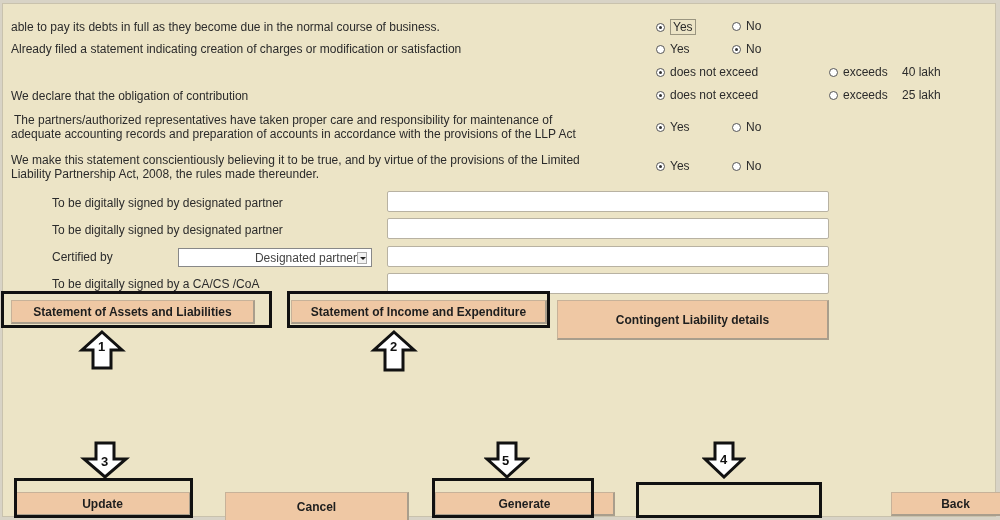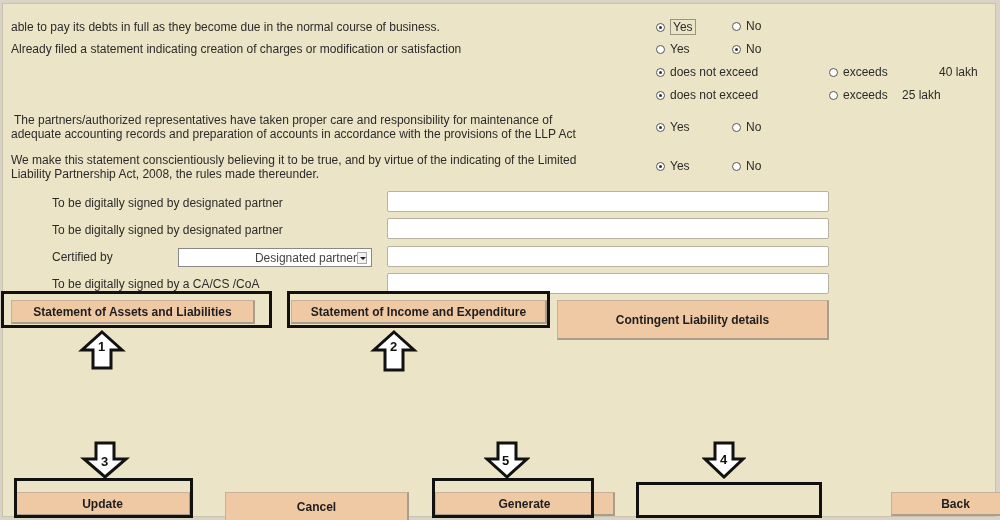--- a/index.html
+++ b/index.html
@@ -50,22 +50,23 @@
   </div>
 
   <div class="radio" style="left:653px;top:61px;">
     <span class="dot on"></span>
     <span class="lbl">does not exceed</span>
   </div>
   <div class="radio" style="left:826px;top:61px;">
     <span class="dot"></span>
     <span class="lbl">exceeds</span>
   </div>
-  <div class="amt" style="left:899px;top:61px;margin-left:37px;">40 lakh</div>
+  <div class="amt" style="left:899px;top:61px;">40 lakh</div>
 
+  <div class="abs q-text" style="left:8px;top:85px;">We declare that the obligation of contribution</div>
   <div class="radio" style="left:653px;top:84px;">
     <span class="dot on"></span>
     <span class="lbl">does not exceed</span>
   </div>
   <div class="radio" style="left:826px;top:84px;">
     <span class="dot"></span>
     <span class="lbl">exceeds</span>
   </div>
   <div class="amt" style="left:899px;top:84px;">25 lakh</div>
 
@@ -73,21 +74,21 @@
   <div class="abs q-text" style="left:8px;top:123px;">adequate accounting records and preparation of accounts in accordance with the provisions of the LLP Act</div>
   <div class="radio" style="left:653px;top:116px;">
     <span class="dot on"></span>
     <span class="lbl">Yes</span>
   </div>
   <div class="radio" style="left:729px;top:116px;">
     <span class="dot"></span>
     <span class="lbl">No</span>
   </div>
 
-  <div class="abs q-text" style="left:8px;top:149px;">We make this statement conscientiously believing it to be true, and by virtue of the indicating of the Limited</div>
+  <div class="abs q-text" style="left:8px;top:149px;">We make this statement conscientiously believing it to be true, and by virtue of the provisions of the Limited</div>
   <div class="abs q-text" style="left:8px;top:163px;">Liability Partnership Act, 2008, the rules made thereunder.</div>
   <div class="radio" style="left:653px;top:155px;">
     <span class="dot on"></span>
     <span class="lbl">Yes</span>
   </div>
   <div class="radio" style="left:729px;top:155px;">
     <span class="dot"></span>
     <span class="lbl">No</span>
   </div>
 

